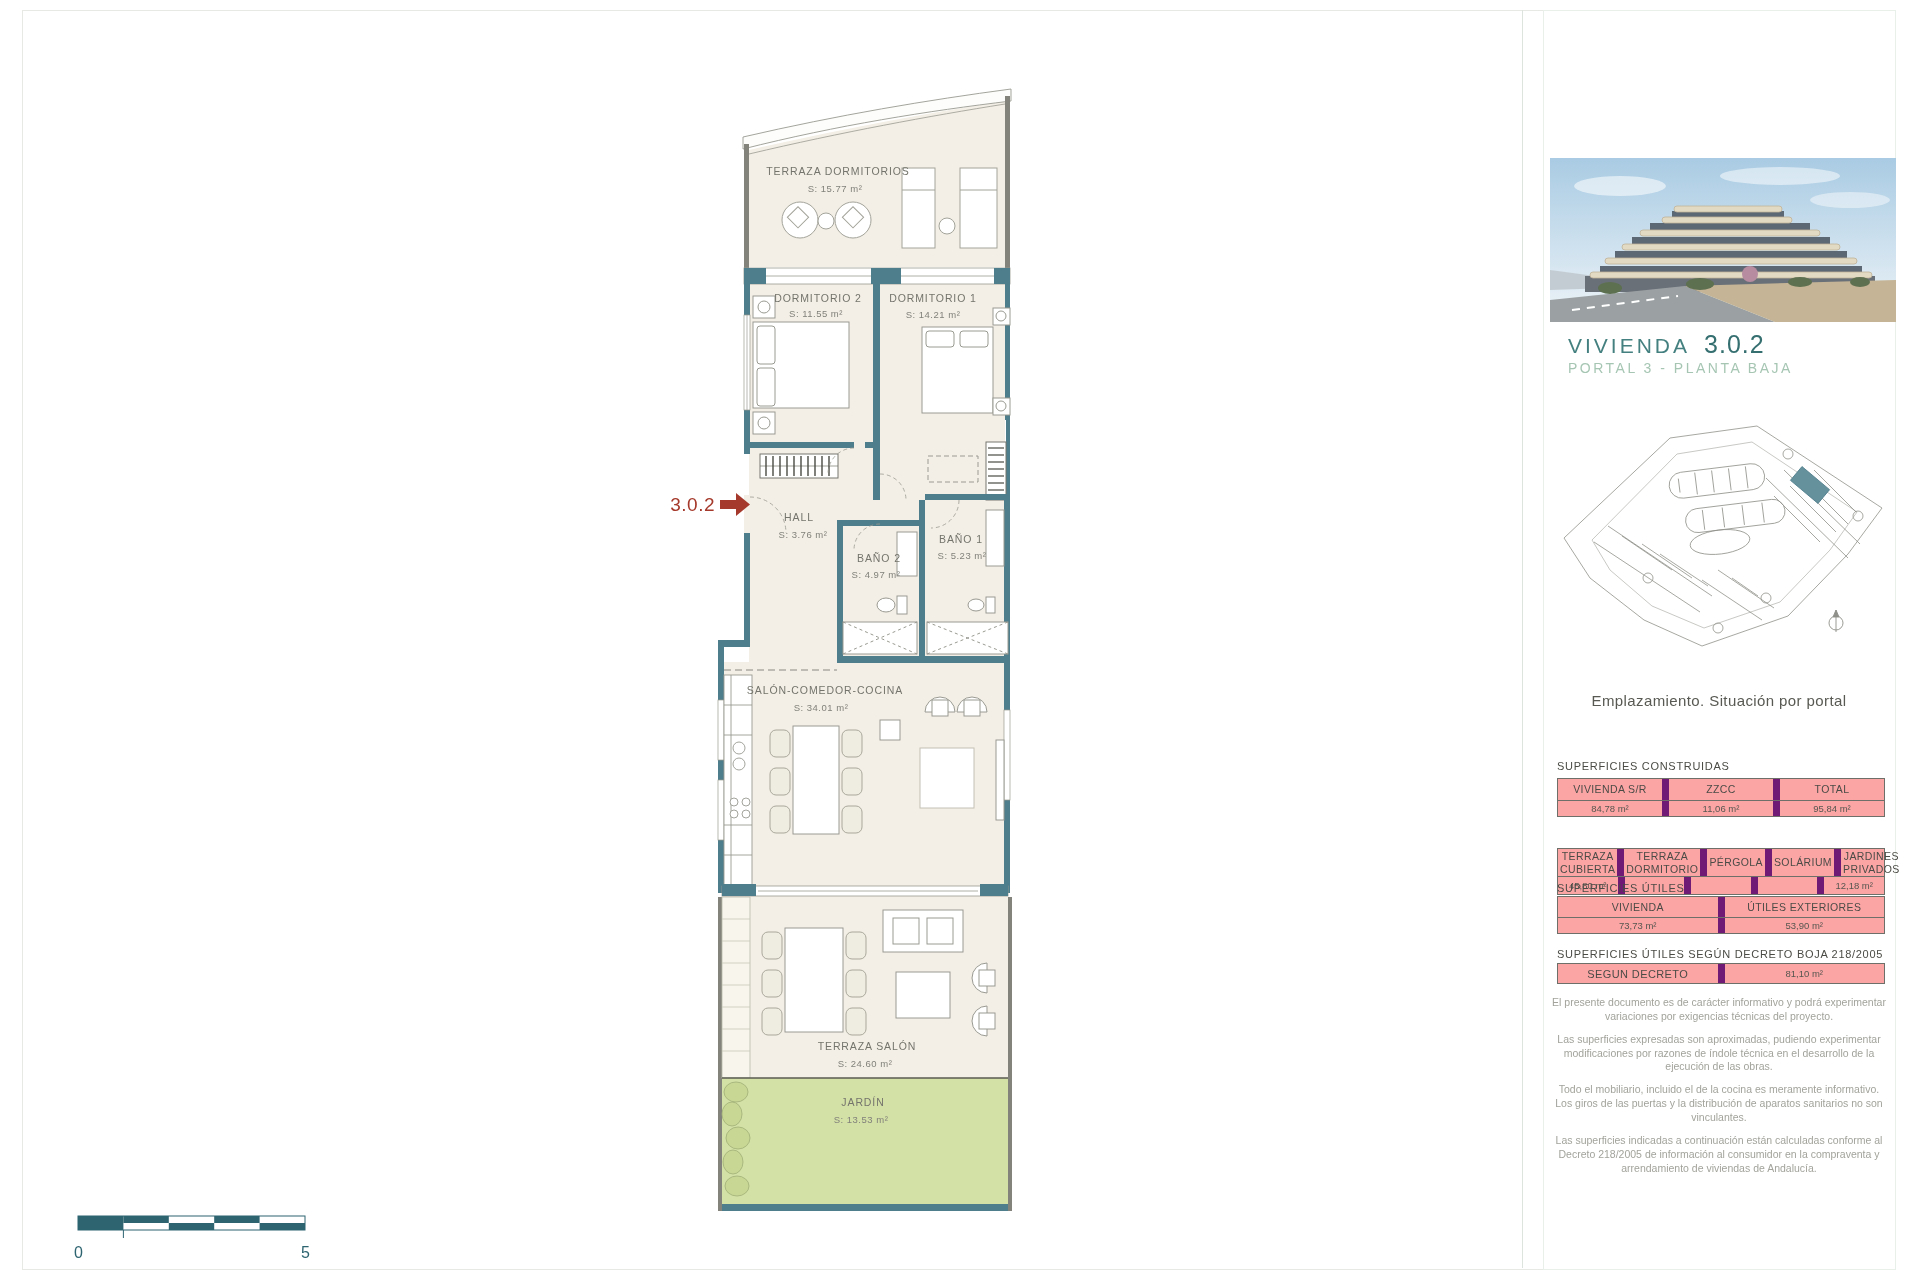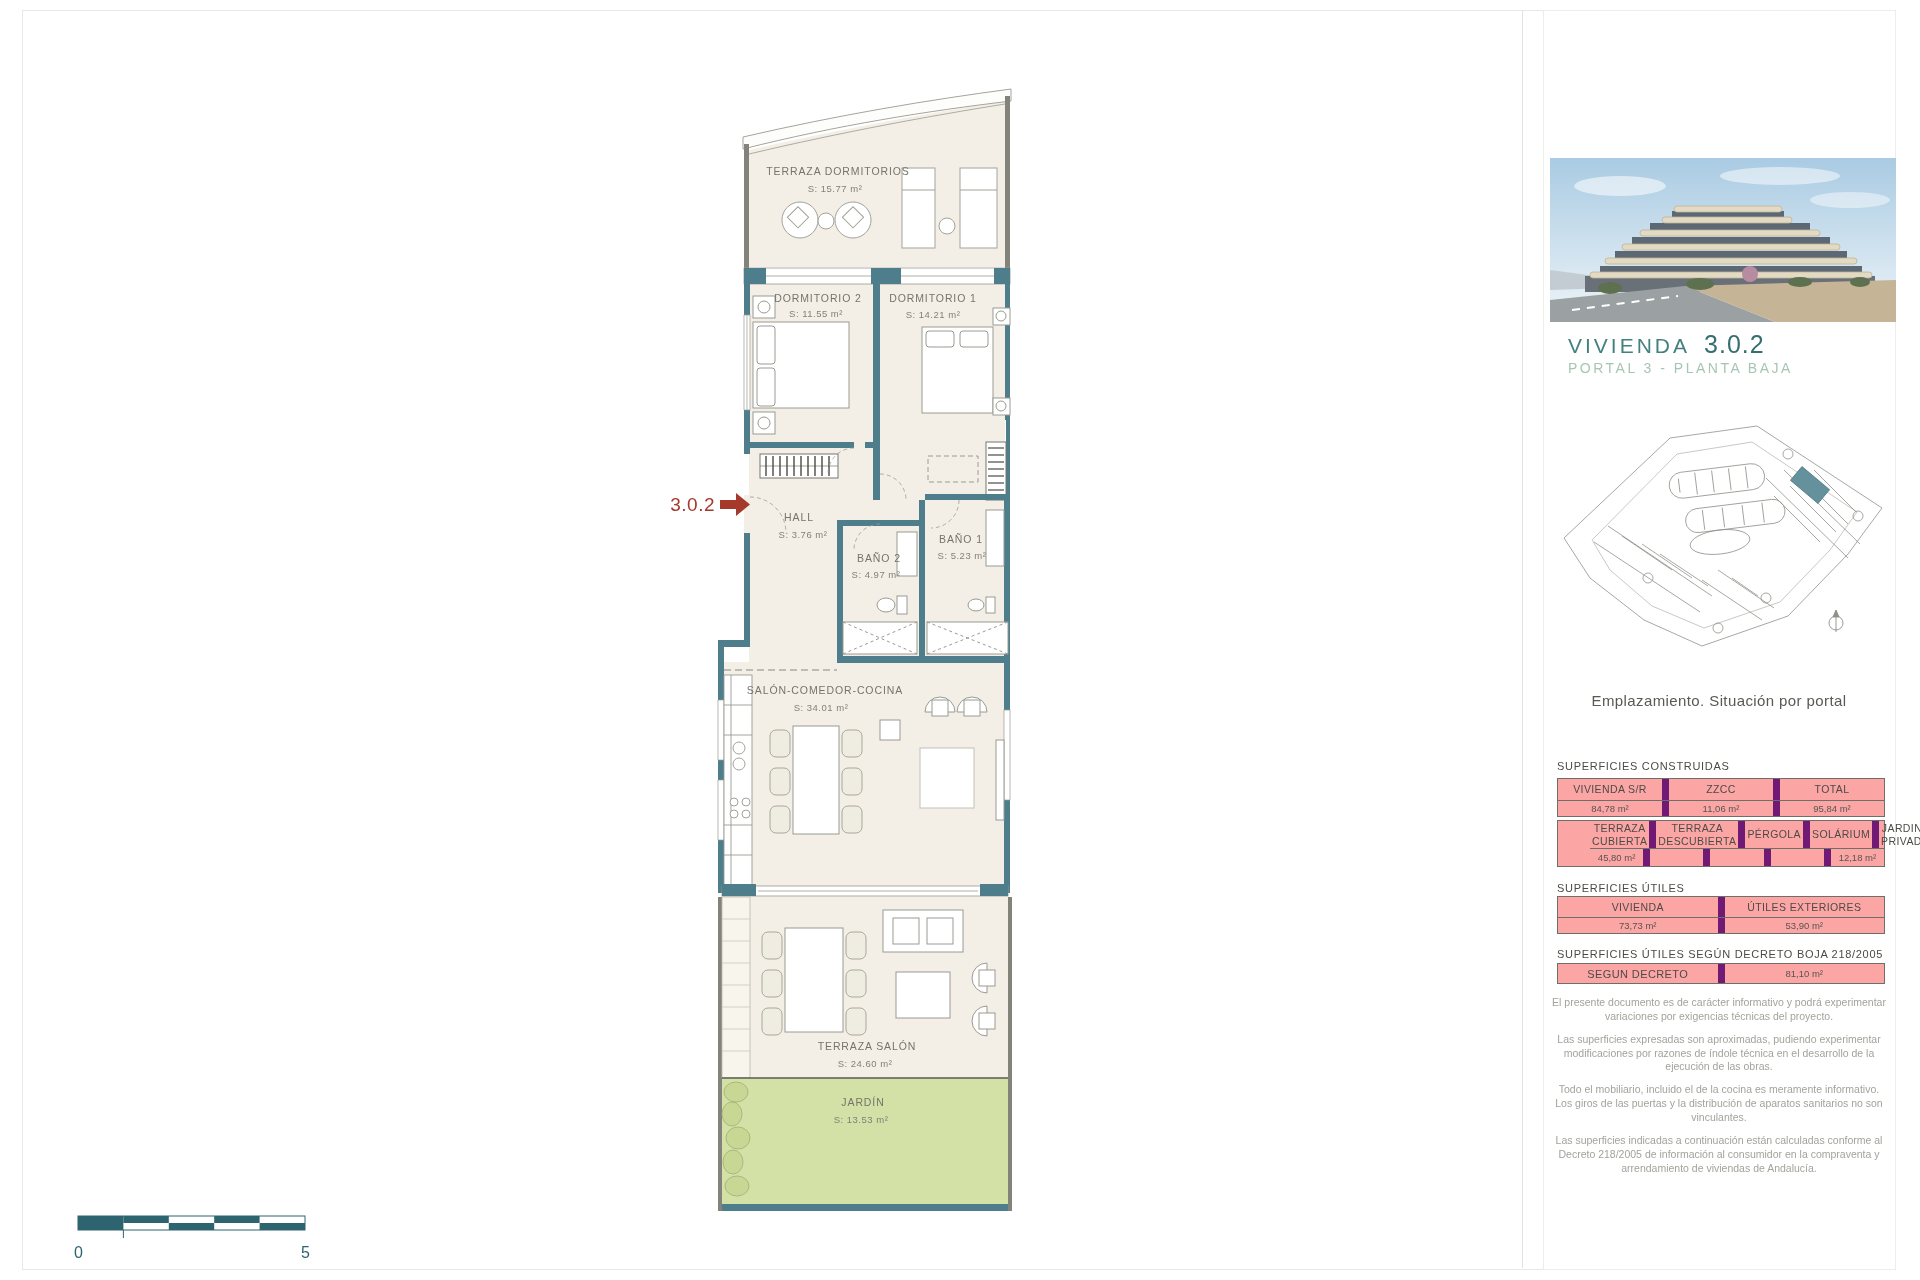--- a/index.html
+++ b/index.html
@@ -453,24 +453,24 @@
         <div class="tcell">VIVIENDA S/R</div>
         <div class="tcell">ZZCC</div>
         <div class="tcell">TOTAL</div>
       </div>
       <div class="trow tval" style="height:15px;">
         <div class="tcell">84,78 m²</div>
         <div class="tcell">11,06 m²</div>
         <div class="tcell">95,84 m²</div>
       </div>
     </div>
-    <div class="tbl" style="top:820px;padding-left:32px;">
+    <div class="tbl" style="top:848px;">
       <div class="trow thead" style="height:27px;">
         <div class="tcell">TERRAZA CUBIERTA</div>
-        <div class="tcell">TERRAZA DESCUBIERTA</div>
+        <div class="tcell">TERRAZA DORMITORIO</div>
         <div class="tcell">PÉRGOLA</div>
         <div class="tcell">SOLÁRIUM</div>
         <div class="tcell">JARDINES PRIVADOS</div>
       </div>
       <div class="trow tval" style="height:17px;">
         <div class="tcell">45,80 m²</div>
         <div class="tcell"></div>
         <div class="tcell"></div>
         <div class="tcell"></div>
         <div class="tcell">12,18 m²</div>

